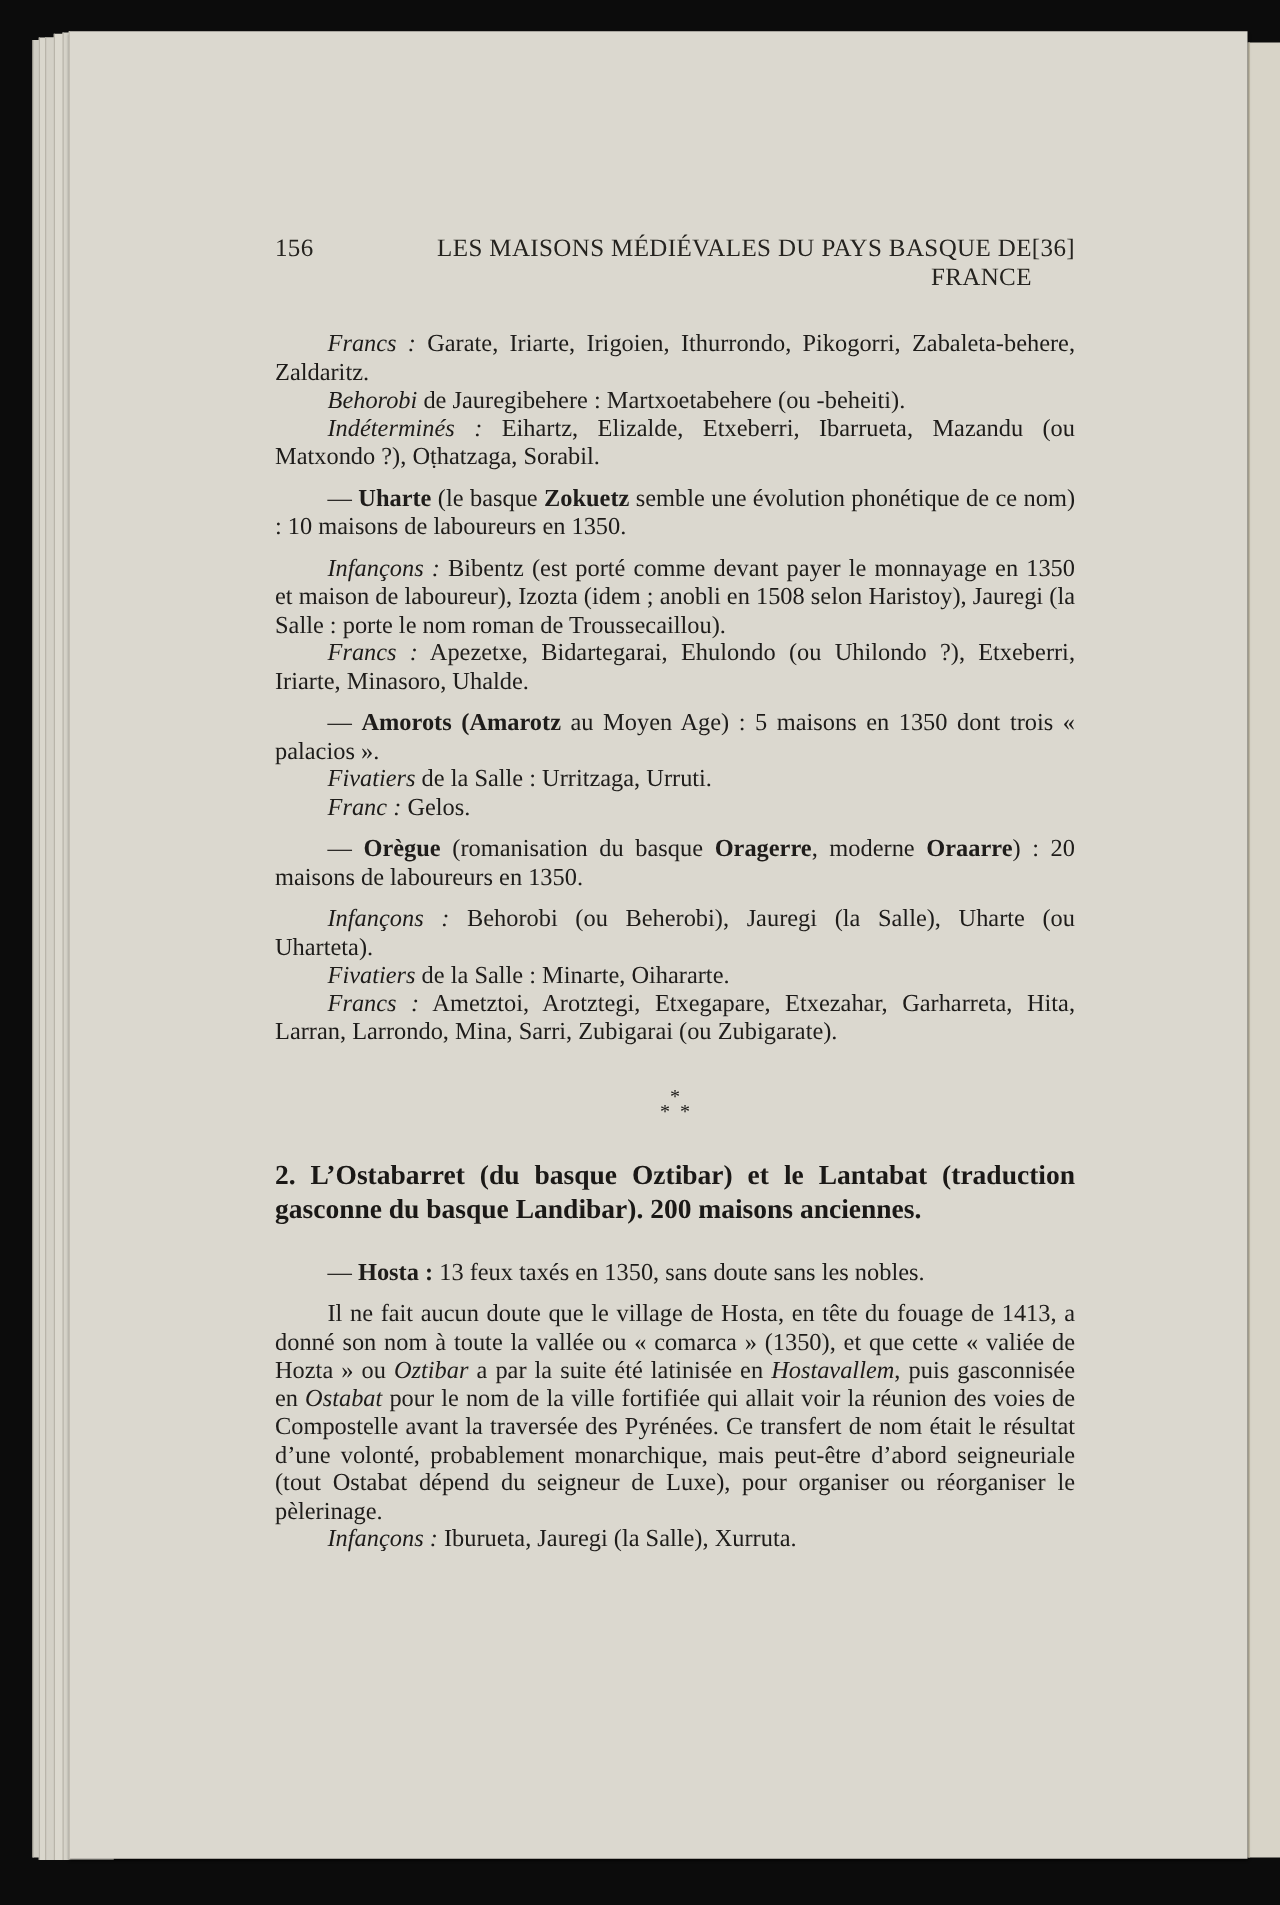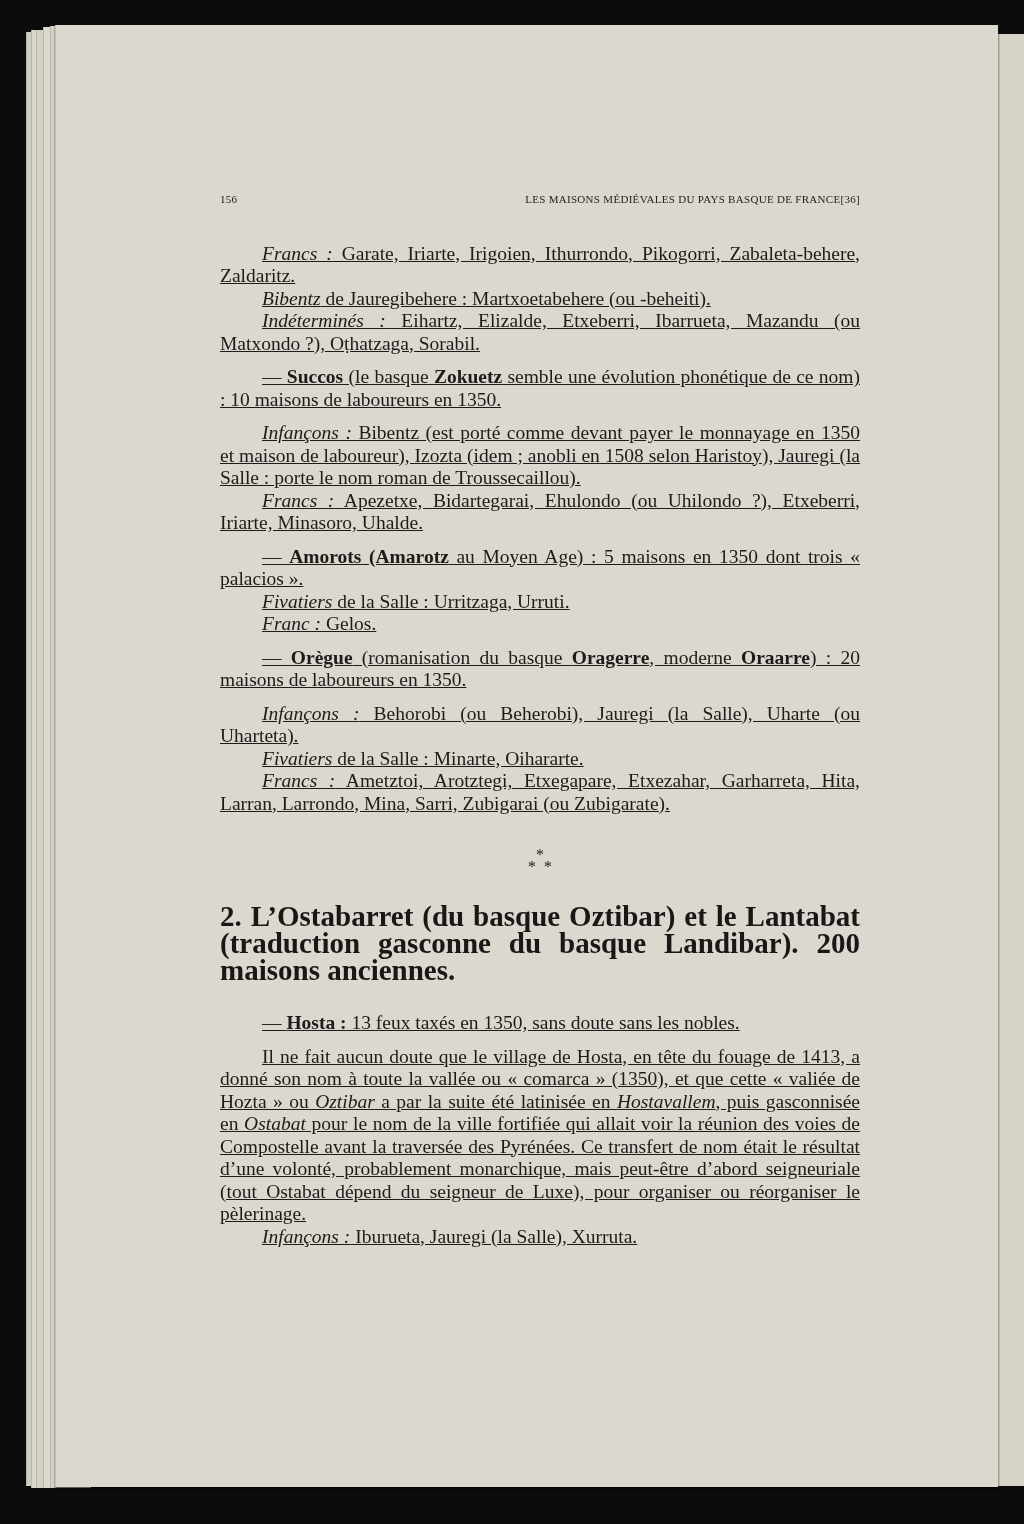--- a/index.html
+++ b/index.html
@@ -33,34 +33,34 @@
     border-left: 2px solid #c9c2ae;
   }
   .content {
     position: absolute; left: 220px; top: 188px; width: 640px;
     color: #1e1c1a;
     font-size: 19.5px;
     line-height: 22.5px;
   }
   .running-head {
     display: flex; justify-content: space-between; align-items: baseline;
-    font-size: 11px; letter-spacing: 0.3px;
+    font-size: 20px; letter-spacing: 0.3px;
     margin-bottom: 32px; color: #25231f;
   }
   .running-head .title { flex: 1; text-align: right; margin-left: 28px; }
   p { margin: 0; text-align: justify; }
-  p.ind { text-indent: 42px; text-decoration: underline; }
+  p.ind { text-indent: 42px; }
   p.gap { margin-top: 11px; }
   i { font-style: italic; }
   b { font-weight: bold; }
   .stars { text-align: center; margin-top: 34px; line-height: 12px; font-size: 16px; }
   .stars div { height: 12px; }
   h2 {
     margin: 30px 0 0 0;
-    font-size: 29px; line-height: 27px; font-weight: bold;
+    font-size: 22px; line-height: 27px; font-weight: bold;
     text-align: justify; color: #1a1816;
   }
   .hosta { margin-top: 28px; }
 </style>
 </head>
 <body>
 
 <div class="stack s1"></div>
 <div class="stack s2"></div>
 <div class="stack s3"></div>
@@ -71,24 +71,24 @@
 <div class="page"></div>
 
 <div class="content">
   <div class="running-head">
     <span>156</span>
     <span class="title">LES MAISONS MÉDIÉVALES DU PAYS BASQUE DE FRANCE</span>
     <span>[36]</span>
   </div>
 
   <p class="ind"><i>Francs :</i><span> Garate, Iriarte, Irigoien, Ithurrondo, Pikogorri, Zabaleta-behere, Zaldaritz.</span></p>
-  <p class="ind"><i>Bibentz</i><span> de Jauregibehere : Martxoetabehere (ou -beheiti).</span></p>
+  <p class="ind"><i>Behorobi</i><span> de Jauregibehere : Martxoetabehere (ou -beheiti).</span></p>
   <p class="ind"><i>Indéterminés :</i><span> Eihartz, Elizalde, Etxeberri, Ibarrueta, Mazandu (ou Matxondo ?), Oṭhatzaga, Sorabil.</span></p>
 
-  <p class="ind gap"><span>— </span><b>Succos</b><span> (le basque </span><b>Zokuetz</b><span> semble une évolution phonétique de ce nom) : 10 maisons de laboureurs en 1350.</span></p>
+  <p class="ind gap"><span>— </span><b>Uharte</b><span> (le basque </span><b>Zokuetz</b><span> semble une évolution phonétique de ce nom) : 10 maisons de laboureurs en 1350.</span></p>
 
   <p class="ind gap"><i>Infançons :</i><span> Bibentz (est porté comme devant payer le monnayage en 1350 et maison de laboureur), Izozta (idem ; anobli en 1508 selon Haristoy), Jauregi (la Salle : porte le nom roman de Troussecaillou).</span></p>
   <p class="ind"><i>Francs :</i><span> Apezetxe, Bidartegarai, Ehulondo (ou Uhilondo ?), Etxeberri, Iriarte, Minasoro, Uhalde.</span></p>
 
   <p class="ind gap"><span>— </span><b>Amorots (Amarotz</b><span> au Moyen Age) : 5 maisons en 1350 dont trois « palacios ».</span></p>
 
   <p class="ind"><i>Fivatiers</i><span> de la Salle : Urritzaga, Urruti.</span></p>
   <p class="ind"><i>Franc :</i><span> Gelos.</span></p>
 
   <p class="ind gap"><span>— </span><b>Orègue</b><span> (romanisation du basque </span><b>Oragerre</b><span>, moderne </span><b>Oraarre</b><span>) : 20 maisons de laboureurs en 1350.</span></p>

